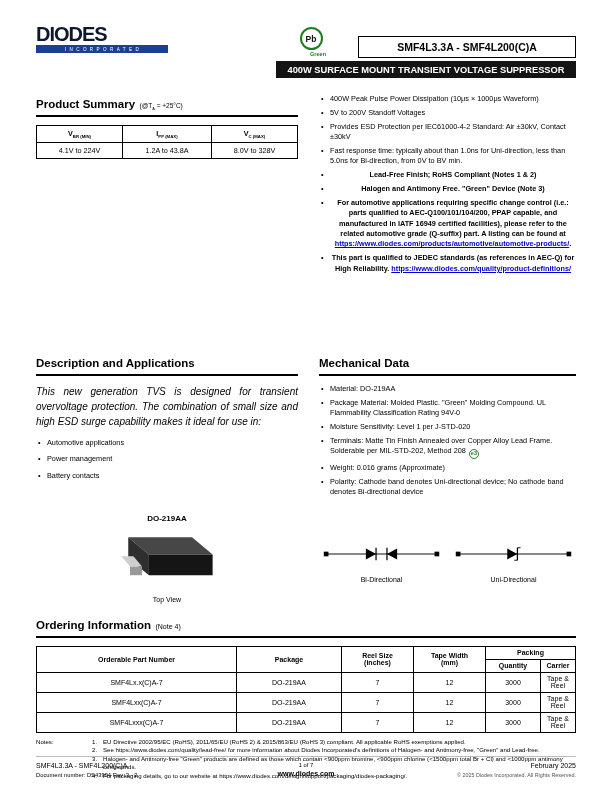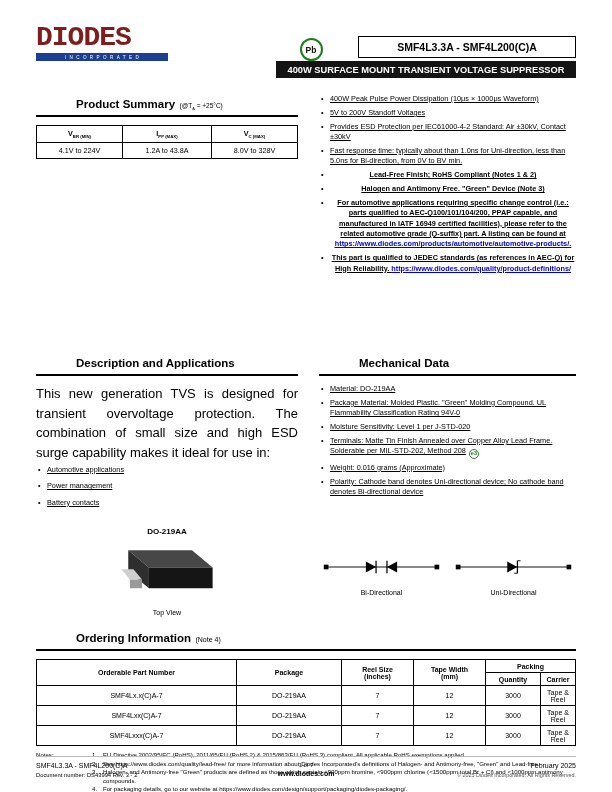--- a/index.html
+++ b/index.html
@@ -3,56 +3,56 @@
 <meta charset="utf-8">
 <style>
   * { margin:0; padding:0; box-sizing:border-box; }
   html,body { background:#e8e8e8; }
   body { font-family:"Liberation Sans", sans-serif; color:#000; }
   .page { position:relative; width:612px; height:792px; background:#fff; margin:0 auto; overflow:hidden; }
 
   
   .header { position:relative; height:88px; }
   .logo { position:absolute; left:36px; top:24px; width:132px; }
-  .logo-text { color:#7f1d1d; font-weight:bold; font-size:28px; letter-spacing:-1px; line-height:1; font-stretch:condensed;font-family:Liberation Mono, monospace; }
+  .logo-text { color:#0f172a; font-weight:bold; font-size:20px; letter-spacing:-1px; line-height:1; font-stretch:condensed; }
   .logo-bar { background:#1c3f94; color:#fff; font-size:4.6px; letter-spacing:3.4px; text-align:center; padding:1.5px 0 1px 3px; margin-top:1px; }
-  .pb { position:absolute; left:296px; top:38px; width:30px; text-align:right; }
+  .pb { position:absolute; left:296px; top:27px; width:30px; text-align:right; }
   .pb-circle { width:23px; height:23px; margin:0 auto; border:2px solid #1e7d1e; border-radius:50%; display:flex; align-items:center; justify-content:center; font-size:8.5px; font-weight:bold; color:#111; }
   .pb-label { color:#1e7d1e; font-size:5.5px; font-weight:bold; margin-top:0.5px; }
   .part-box { position:absolute; right:36px; top:36px; width:218px; border:1.5px solid #000; text-align:center; font-weight:bold; font-size:10.5px; padding:4px 2px; background:#fff; }
   .title-bar { position:absolute; right:36px; top:61px; width:300px; background:#141414; color:#fff; font-weight:bold; font-size:9.3px; text-align:center; padding:3.5px 0; }
 
   
   .main { display:grid; grid-template-columns:262px 257px; column-gap:21px; row-gap:13px; padding:6px 36px 0 36px; }
   .ps   { grid-column:1; grid-row:1; }
   .feat { grid-column:2; grid-row:1; min-height:246px; }
   .desc { grid-column:1; grid-row:2; }
   .mech { grid-column:2; grid-row:2; min-height:128px; }
   .pkg  { grid-column:1; grid-row:3; text-align:center; }
   .diag { grid-column:2; grid-row:3; }
 
   .sec-head { border-bottom:2.2px solid #000; padding-bottom:3px; margin-bottom:8px; }
-  .sec-title { font-size:11.5px; font-weight:bold;margin-left:40px; }
+  .sec-title { font-size:11.5px; font-weight:bold; }
   .sec-cond { font-size:6.5px; font-weight:normal; }
   .sec-note { font-size:7px; font-weight:normal; }
   sub { font-size:0.6em; }
 
   
   .tbl { width:100%; border-collapse:collapse; }
   .tbl th, .tbl td { border:1px solid #000; text-align:center; font-size:7.2px; padding:3px 2px; }
   .tbl th { font-weight:bold; }
 
   
   ul.bul { list-style:none; }
-  ul.bul li { position:relative; padding-left:11px; font-size:7.3px; line-height:1.42; margin-bottom:3.5px;text-decoration:underline; }
+  ul.bul li { position:relative; padding-left:11px; font-size:7.3px; line-height:1.42; margin-bottom:3.5px; }
   ul.bul li::before { content:"\2022"; position:absolute; left:2px; top:0; font-size:7.3px; }
   ul.bul li.b, ul.bul li.b span { font-weight:bold;text-align:center; }
   .lnk { color:#0000cc; font-weight:bold; text-decoration:underline; overflow-wrap:anywhere; cursor:pointer; }
 
-  .desc p { font-size:13px; line-height:1.5; text-align:justify; margin-bottom:3px; }
+  .desc p { font-size:10px; line-height:1.5; text-align:justify; margin-bottom:9px;font-style:italic; }
   .desc ul.bul li { margin-bottom:6px; }
 
   .e3 { display:inline-flex; align-items:center; justify-content:center; width:10px; height:10px; border:1px solid #2e7d32; border-radius:50%; font-size:5.5px; color:#2e7d32; vertical-align:-2px; margin-left:3px; font-weight:bold; }
 
   
   .pkg-label { font-size:8px; font-weight:bold; margin-bottom:4px; }
   .pkg-caption { font-size:7px; margin-top:3px; }
   .diag { display:flex; justify-content:space-between; align-items:flex-start; padding:0 4px; margin-top:30px; }
   .fig { width:47%; text-align:center; }
   .fig svg { width:100%; height:20px; }

